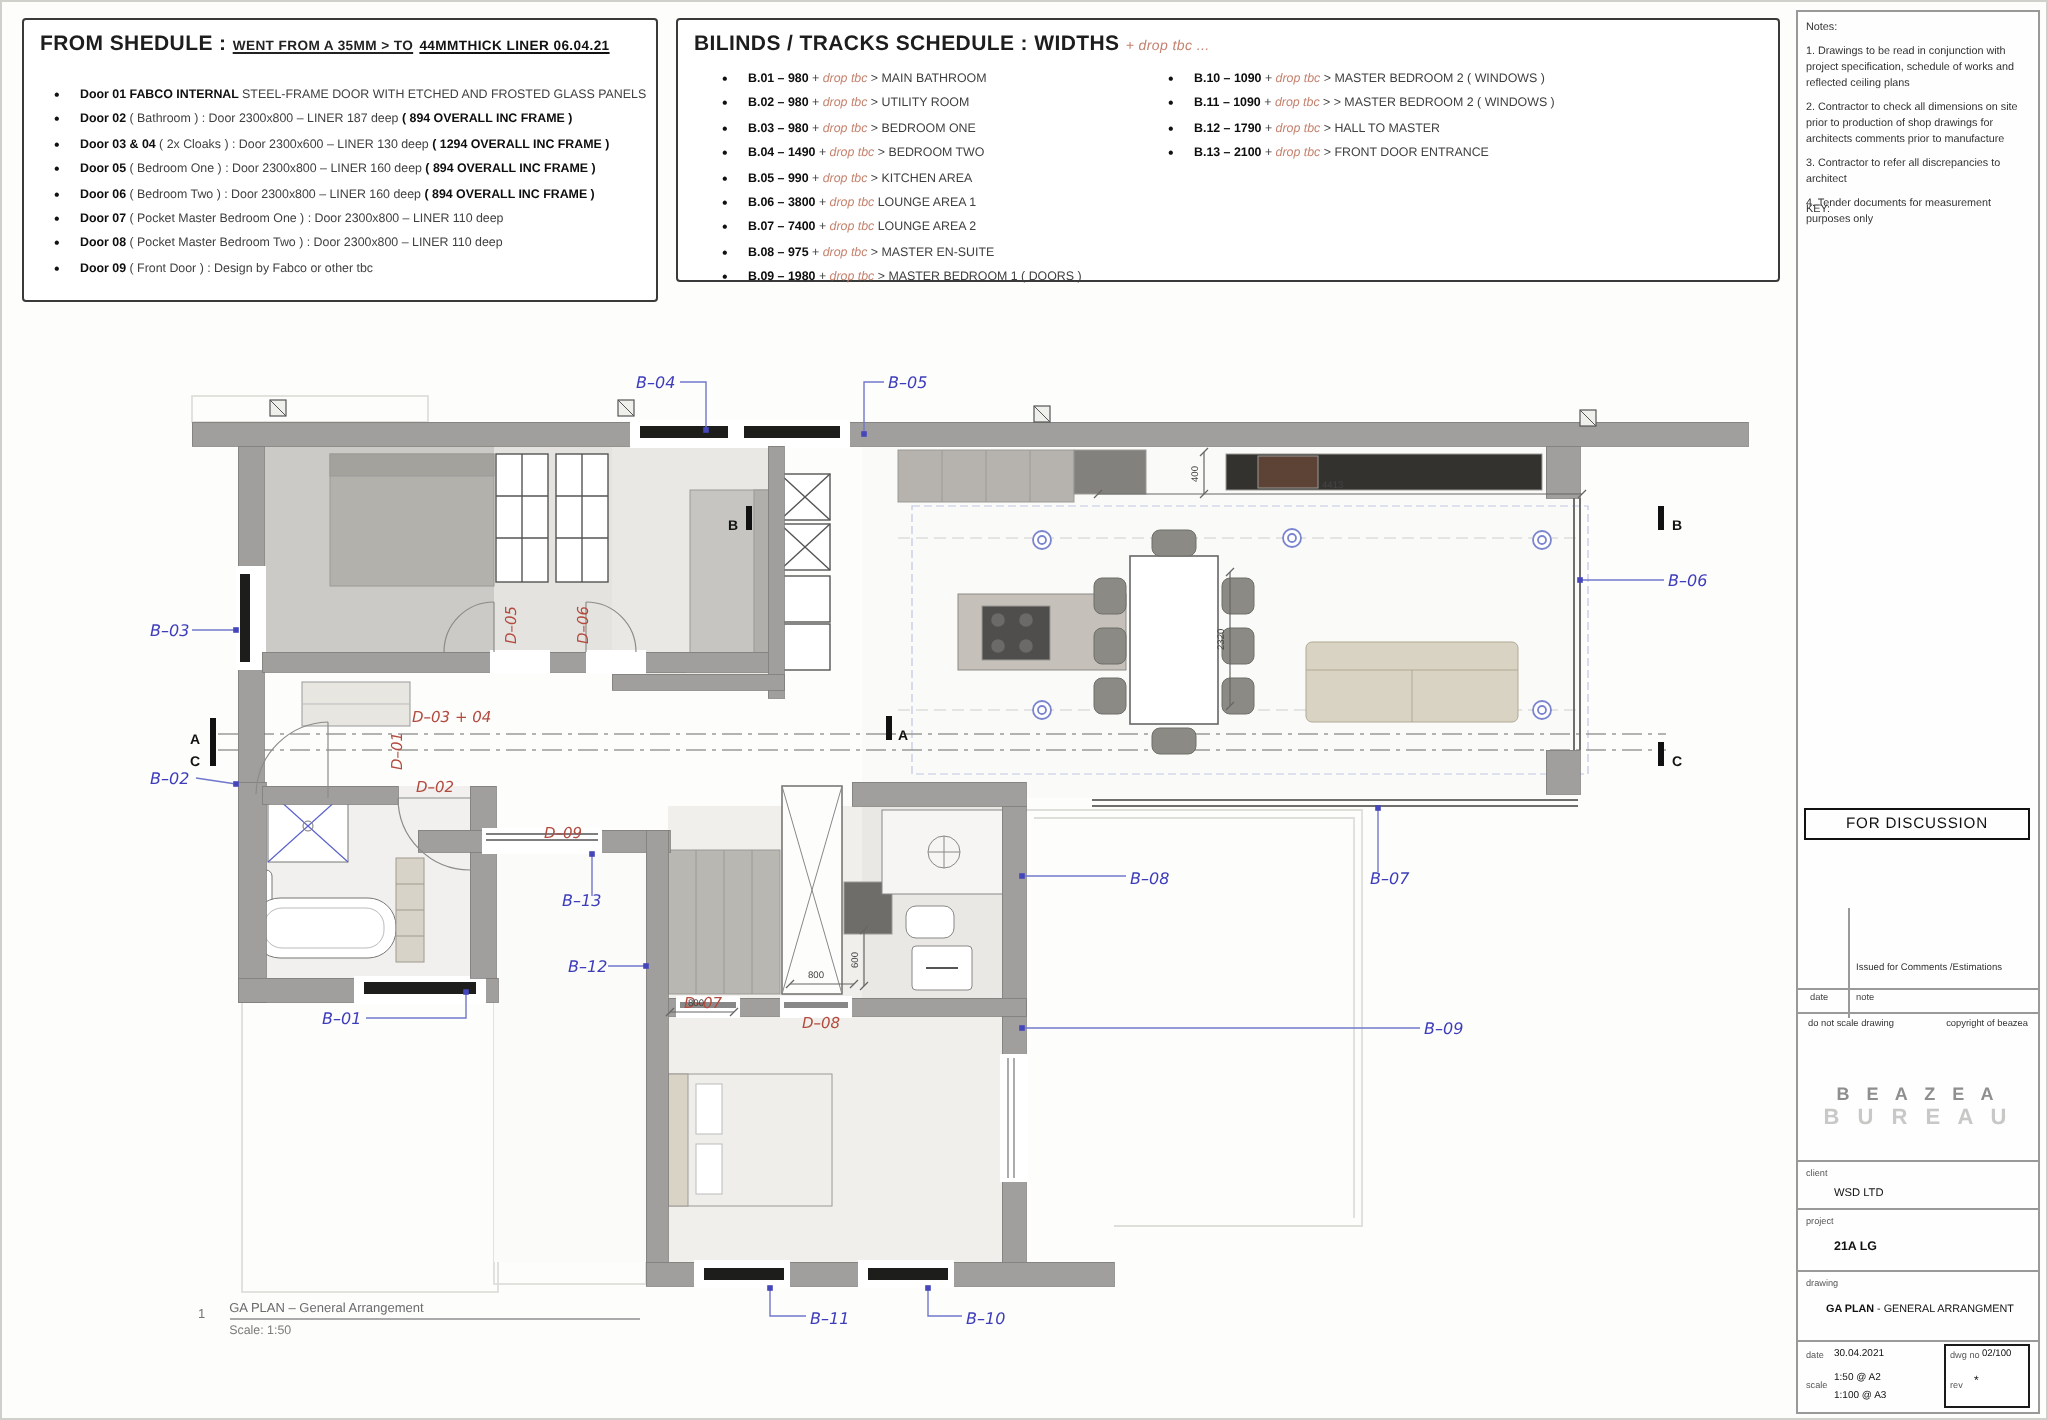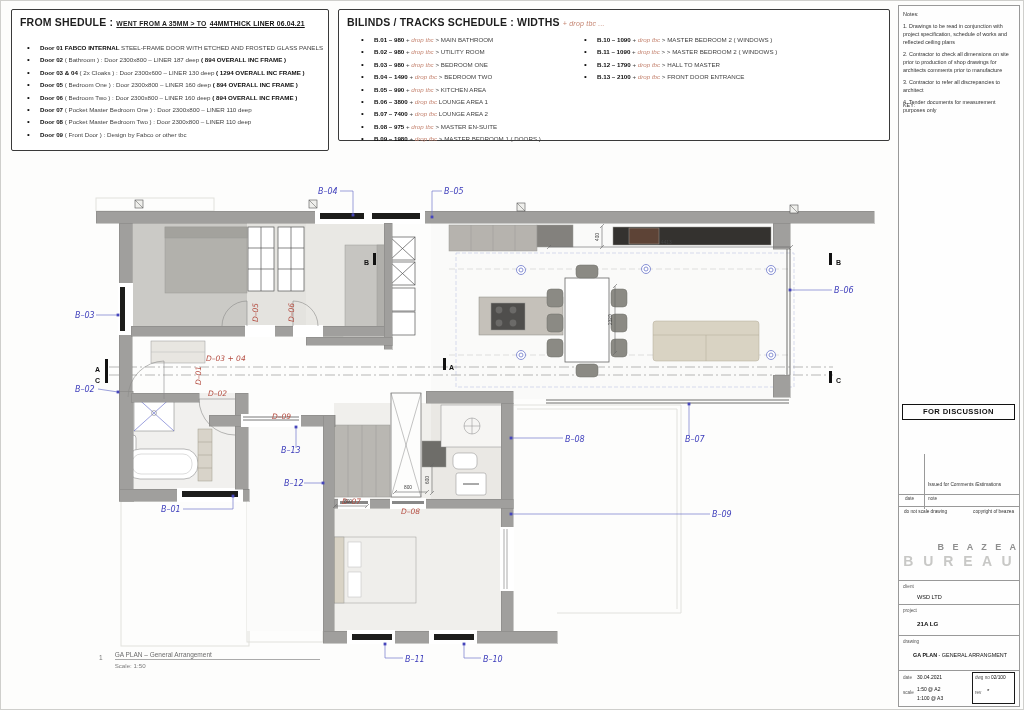--- a/index.html
+++ b/index.html
@@ -25,30 +25,30 @@
   .blist-left{left:35px;width:230px;}
   .blist-right{left:258px;width:290px;}
   .drop{color:#c4826e;font-style:italic;}
 
   
   .rpanel{position:absolute;left:897px;top:4px;width:122px;height:702px;border:1px solid #999;background:#fefefe;font-size:5.4px;color:#333;}
   .rpanel .abs{position:absolute;}
   #notes-list{left:4px;top:5px;width:112px;position:absolute;line-height:1.45;}
   #notes-list p{margin:0 0 4.5px 0;}
   .keylbl{left:4px;top:96px;}
-  .statusbox{left:3px;top:398px;width:113px;height:16px;border:1.4px solid #111;text-align:center;font-size:7.6px;font-weight:bold;letter-spacing:.4px;line-height:14px;color:#111;}
+  .statusbox{left:3px;top:398px;width:113px;height:16px;border:1.4px solid #111;text-align:center;font-size:7.6px;font-weight:normal;letter-spacing:.4px;line-height:14px;color:#111;}
   .hline{position:absolute;left:0;right:0;border-top:1px solid #999;height:0;}
   .vline{position:absolute;border-left:1px solid #999;width:0;}
   .revnote{left:29px;top:476px;font-size:4.8px;}
   .revdate{left:6px;top:490px;font-size:4.7px;color:#444;}
   .revcol{left:29px;top:490px;font-size:4.7px;color:#444;}
   .noscale{left:5px;top:503px;font-size:4.7px;}
   .copyr{right:5px;top:503px;font-size:4.7px;text-align:right;}
-  .logo1{left:0;right:0;top:536px;text-align:right;font-size:9px;letter-spacing:3px;color:#8f8f8f;font-weight:bold;}
-  .logo2{left:0;right:0;top:547px;text-align:center;font-size:14px;letter-spacing:3px;color:#c8c8c6;font-weight:bold;}
+  .logo1{left:0;right:0;top:536px;text-align:center;font-size:9px;letter-spacing:3px;color:#8f8f8f;font-weight:bold;}
+  .logo2{left:0;right:0;top:547px;text-align:center;font-size:11px;letter-spacing:3px;color:#c8c8c6;font-weight:bold;}
   .flbl{font-size:4.6px;color:#555;}
   .fval{font-size:5.6px;color:#111;}
   .dwgbox{left:73px;top:666px;width:43px;height:32px;border:1.5px solid #1a1a1a;background:#fff;}
 
   
   .caption{position:absolute;left:98px;top:650px;display:flex;gap:12px;color:#777;}
   .capno{font-size:6.5px;padding-top:3px;}
   .cap-title{font-size:6.5px;border-bottom:1px solid #aaa;padding-bottom:1px;width:205px;color:#6b6b6b;}
   .cap-scale{font-size:6.2px;margin-top:1.5px;color:#7c7c7c;}
 

